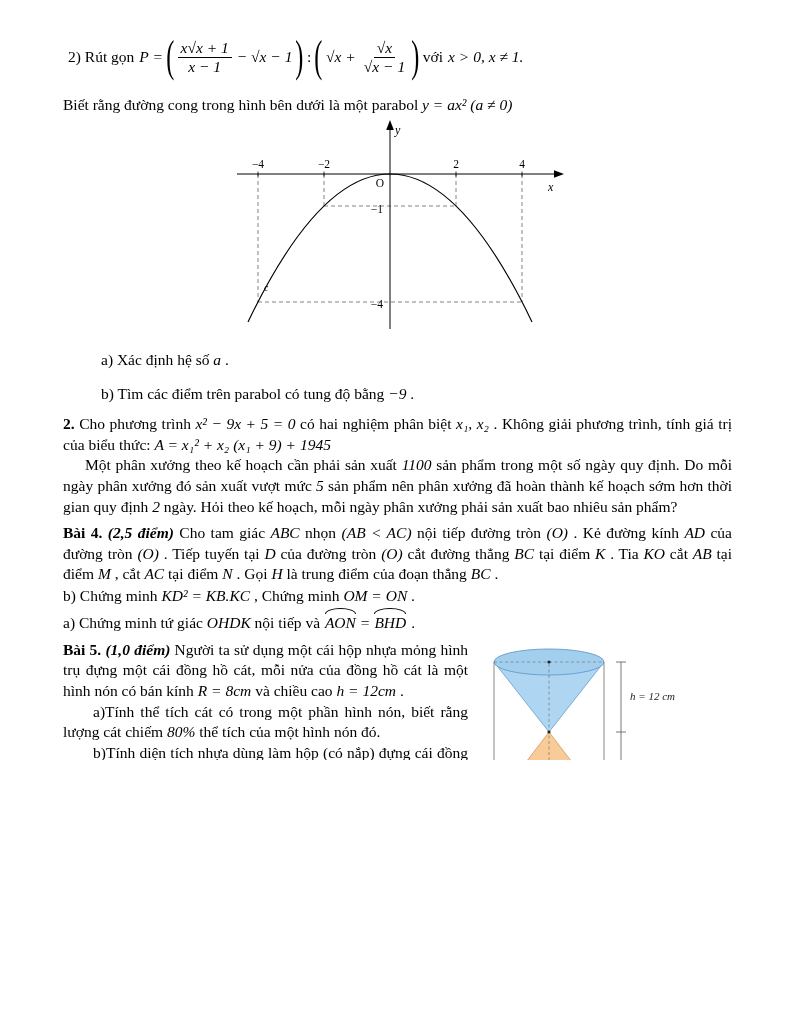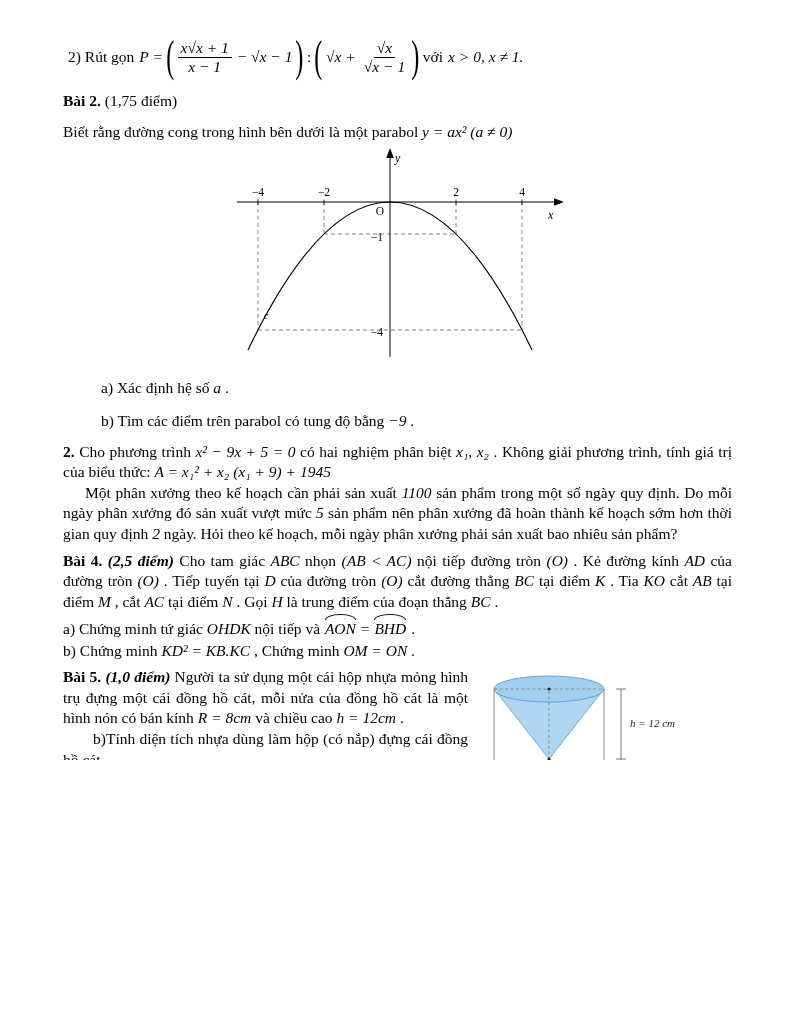--- a/index.html
+++ b/index.html
@@ -68,21 +68,20 @@
     <span class="i">√x +</span>
     <span class="frac">
       <span class="num">√x</span>
       <span class="den">√x − 1</span>
     </span>
     <span class="paren">)</span>
     <span>với</span>
     <span class="i">x &gt; 0, x ≠ 1.</span>
   </div>
 
-  <p class="line mt6"><span class="b">Bài 2.</span><span> (1,75 điểm)</span></p>
   <p class="line mt10"><span>Biết rằng đường cong trong hình bên dưới là một parabol </span><span class="i">y = ax² (a ≠ 0)</span></p>
 
   <div class="graph-wrap">
     <svg width="345" height="214" viewBox="0 0 345 214">
       <g>
         <line class="gdash" x1="33" y1="55" x2="33" y2="183"></line>
         <line class="gdash" x1="99" y1="55" x2="99" y2="87"></line>
         <line class="gdash" x1="231" y1="55" x2="231" y2="87"></line>
         <line class="gdash" x1="297" y1="55" x2="297" y2="183"></line>
         <line class="gdash" x1="99" y1="87" x2="231" y2="87"></line>
@@ -113,22 +112,22 @@
   </div>
 
   <p class="ab-line"><span>a) Xác định hệ số </span><span class="i">a</span><span> .</span></p>
   <p class="ab-line"><span>b) Tìm các điểm trên parabol có tung độ bằng </span><span class="i">−9</span><span> .</span></p>
 
   <p class="para mt10"><span class="b">2. </span><span>Cho phương trình </span><span class="i">x² − 9x + 5 = 0</span><span> có hai nghiệm phân biệt </span><span class="i">x₁, x₂</span><span> . Không giải phương trình, tính giá trị của biểu thức: </span><span class="i">A = x₁² + x₂ (x₁ + 9) + 1945</span></p>
 
   <p class="para indent"><span>Một phân xưởng theo kế hoạch cần phải sản xuất </span><span class="i">1100 </span><span>sản phẩm trong một số ngày quy định. Do mỗi ngày phân xưởng đó sản xuất vượt mức </span><span class="i">5</span><span> sản phẩm nên phân xưởng đã hoàn thành kế hoạch sớm hơn thời gian quy định </span><span class="i">2</span><span> ngày. Hỏi theo kế hoạch, mỗi ngày phân xưởng phải sản xuất bao nhiêu sản phẩm?</span></p>
 
   <p class="para mt6"><span class="b">Bài 4. </span><span class="bi">(2,5 điểm) </span><span>Cho tam giác </span><span class="i">ABC</span><span> nhọn </span><span class="i">(AB &lt; AC)</span><span> nội tiếp đường tròn </span><span class="i">(O)</span><span> . Kẻ đường kính </span><span class="i">AD</span><span> của đường tròn </span><span class="i">(O)</span><span> . Tiếp tuyến tại </span><span class="i">D</span><span> của đường tròn </span><span class="i">(O)</span><span> cắt đường thẳng </span><span class="i">BC</span><span> tại điểm </span><span class="i">K</span><span> . Tia </span><span class="i">KO</span><span> cắt </span><span class="i">AB</span><span> tại điểm </span><span class="i">M</span><span> , cắt </span><span class="i">AC</span><span> tại điểm </span><span class="i">N</span><span> . Gọi </span><span class="i">H</span><span> là trung điểm của đoạn thẳng </span><span class="i">BC</span><span> .</span></p>
+  <p class="line"><span>b) Chứng minh </span><span class="i">KD² = KB.KC</span><span> , Chứng minh </span><span class="i">OM = ON</span><span> .</span></p>
   <p class="line mt6"><span>a) Chứng minh tứ giác </span><span class="i">OHDK</span><span> nội tiếp  và </span><span class="i arc">AON</span><span> = </span><span class="i arc">BHD</span><span> .</span></p>
-  <p class="line"><span>b) Chứng minh </span><span class="i">KD² = KB.KC</span><span> , Chứng minh </span><span class="i">OM = ON</span><span> .</span></p>
 
   <div class="b5">
     <div class="b5-fig">
       <svg width="210" height="192" viewBox="0 0 210 192">
         <polygon class="cone-blue" points="10,20 120,20 65,90"></polygon>
         <ellipse class="ell-blue" cx="65" cy="20" rx="55" ry="13"></ellipse>
         <line class="hdash" x1="10" y1="20" x2="120" y2="20"></line>
         <polygon class="cone-orange" points="10,162 120,162 65,90"></polygon>
         <line class="hdash" x1="65" y1="22" x2="65" y2="158"></line>
         <ellipse class="ell-orange" cx="65" cy="162" rx="55" ry="13"></ellipse>
@@ -144,17 +143,18 @@
           <line class="dim" x1="132" y1="20" x2="142" y2="20"></line>
           <line class="dim" x1="132" y1="90" x2="142" y2="90"></line>
           <line class="dim" x1="132" y1="162" x2="142" y2="162"></line>
         </g>
         <text class="dlab" x="146" y="58">h = 12 cm</text>
         <text class="dlab" x="146" y="129">h = 12 cm</text>
         <text class="dlab" x="70" y="157" style="font-size:9.5px">r = 8 cm</text>
       </svg>
     </div>
     <p class="para"><span class="b">Bài 5. </span><span class="bi">(1,0 điểm) </span><span>Người ta sử dụng một cái hộp nhựa mỏng hình trụ đựng một cái đồng hồ cát, mỗi nửa của đồng hồ cát là một hình nón có bán kính </span><span class="i">R = 8cm</span><span> và chiều cao </span><span class="i">h = 12cm</span><span> .</span></p>
+    <p class="para indent30"><span>a)Tính thể tích cát có trong một phần hình nón, biết rằng lượng cát chiếm </span><span class="i">80%</span><span> thể tích của một hình nón đó.</span></p>
     <p class="para indent30"><span>b)Tính diện tích nhựa dùng làm hộp (có nắp) đựng cái đồng hồ cát.</span></p>
   </div>
 
 
 </div>
 
 </body></html>

